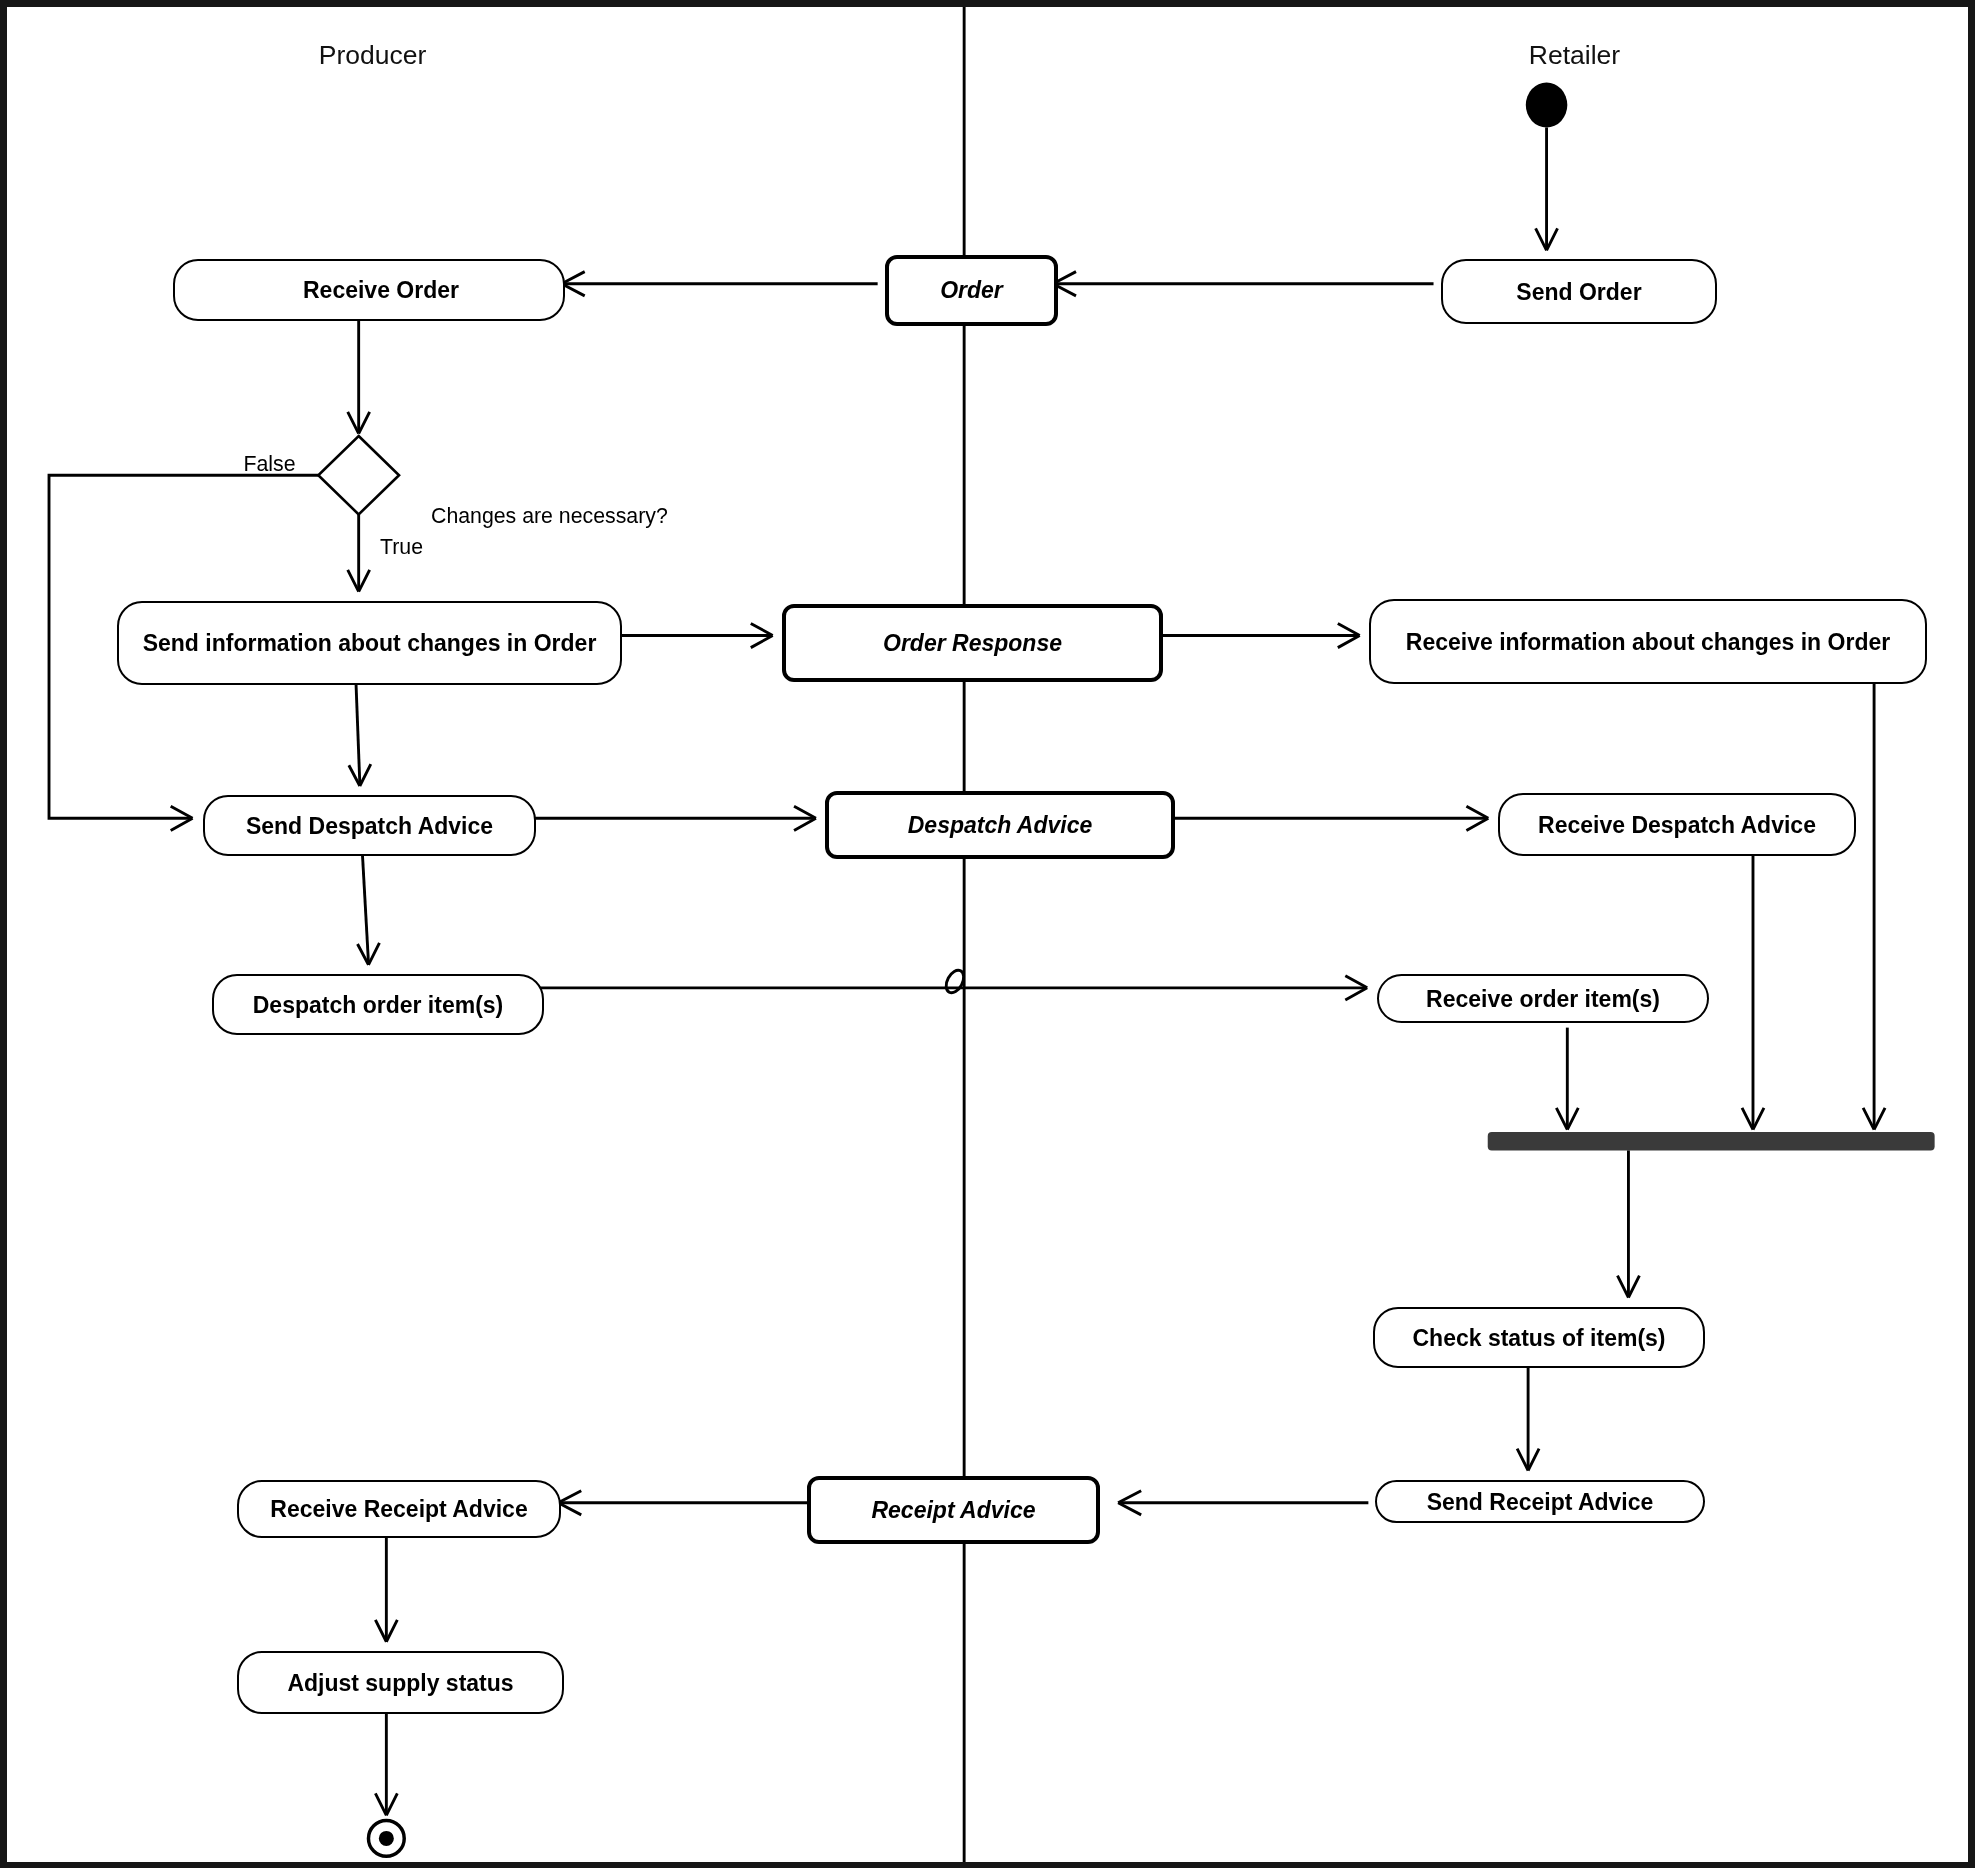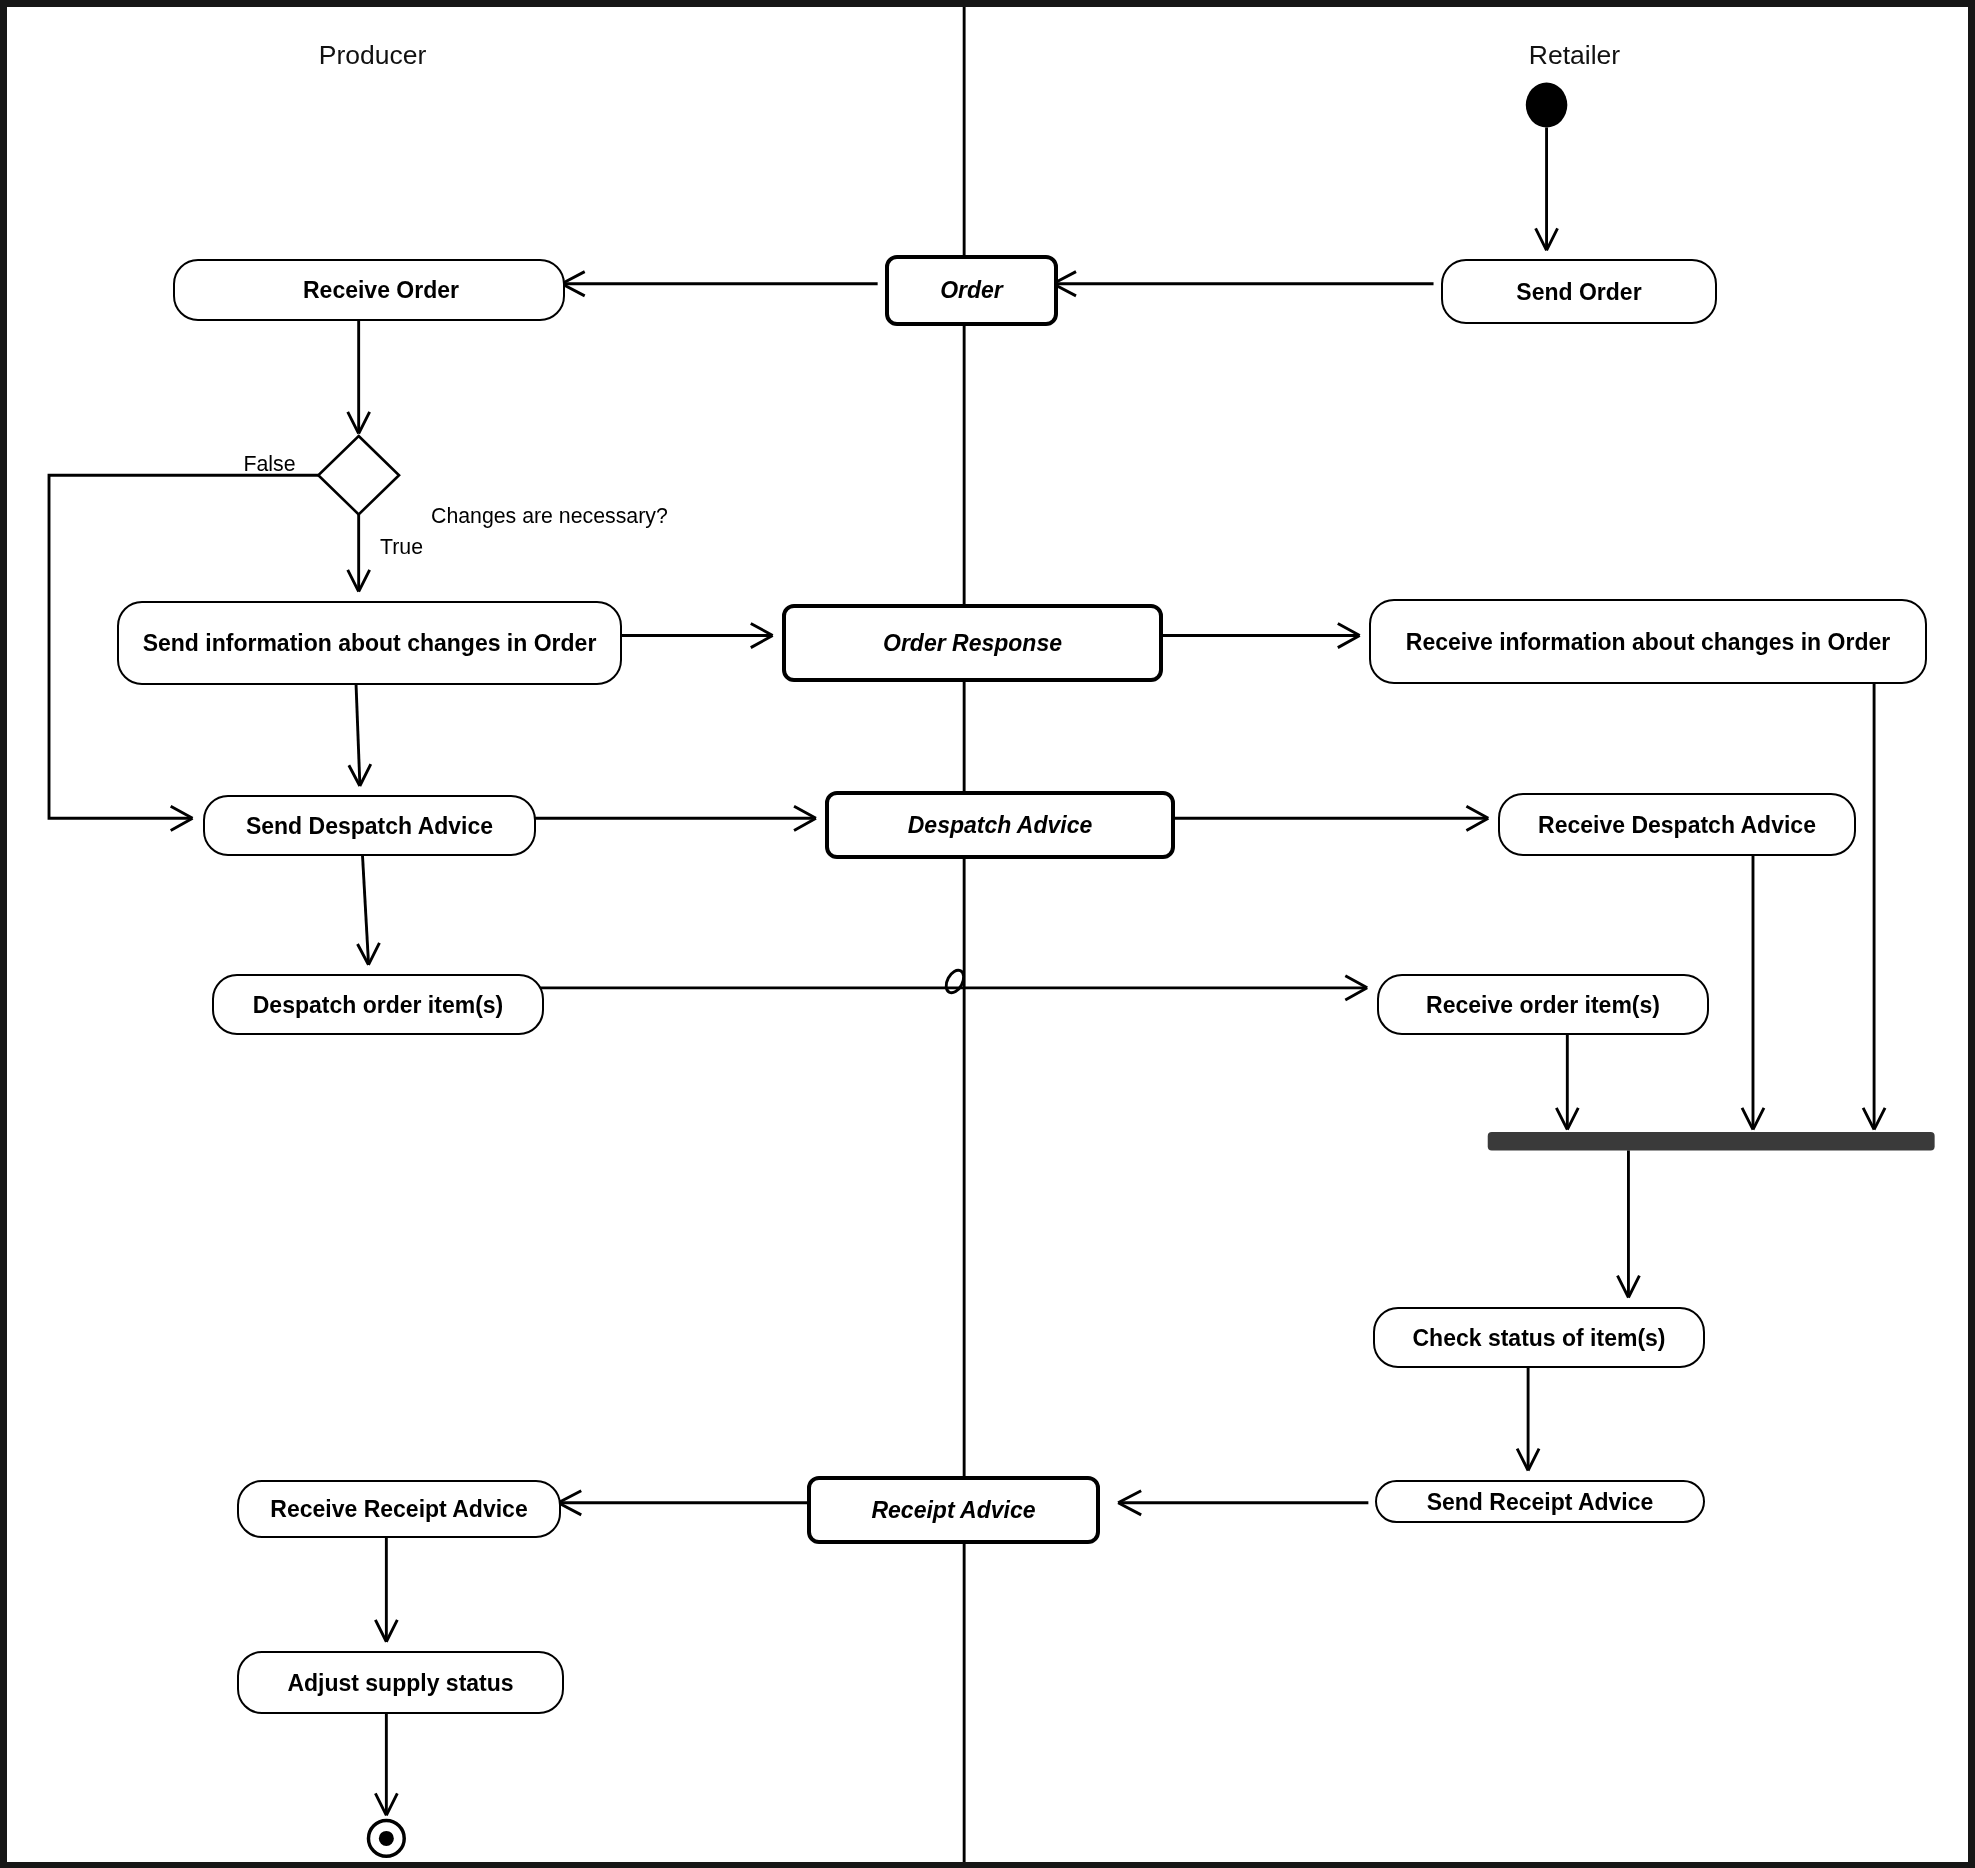--- a/index.html
+++ b/index.html
@@ -39,21 +39,21 @@
   #n-receive-order   {left:166px; top:252px; width:392px; height:62px;padding-left:40px;}
   #n-order           {left:878px;top:248px; width:173px; height:71px;}
   #n-send-order      {left:1434px;top:252px; width:276px; height:65px;}
   #n-send-info       {left:110px; top:594px;width:505px; height:84px;}
   #n-order-response  {left:775px;top:597px;width:381px; height:78px;}
   #n-receive-info    {left:1362px;top:592px;width:558px; height:85px;}
   #n-send-despatch   {left:196px; top:788px;width:333px; height:61px;}
   #n-despatch-advice {left:818px;top:784px;width:350px; height:68px;}
   #n-receive-despatch{left:1491px;top:786px;width:358px; height:63px;}
   #n-despatch-items  {left:205px; top:967px;width:332px; height:61px;}
-  #n-receive-items   {left:1370px;top:967px;width:332px; height:61px;}
+  #n-receive-items   {left:1370px;top:967px;width:332px; height:49px;}
   #n-check-status    {left:1366px;top:1300px;width:332px; height:61px;}
   #n-send-receipt    {left:1368px;top:1473px;width:330px; height:43px;}
   #n-receipt-advice  {left:800px;top:1469px;width:293px; height:68px;}
   #n-receive-receipt {left:230px; top:1473px;width:324px; height:58px;}
   #n-adjust-supply   {left:230px; top:1644px;width:327px; height:63px;}
   #l-producer {left:227px; top:33px;}
   #l-retailer {left:1429px;top:33px;}
   #g-false {left:231px; top:445px; width:63px; text-align:center;}
   #g-true  {left:373px; top:528px; width:63px;}
   #g-question {left:424px; top:497px;}

